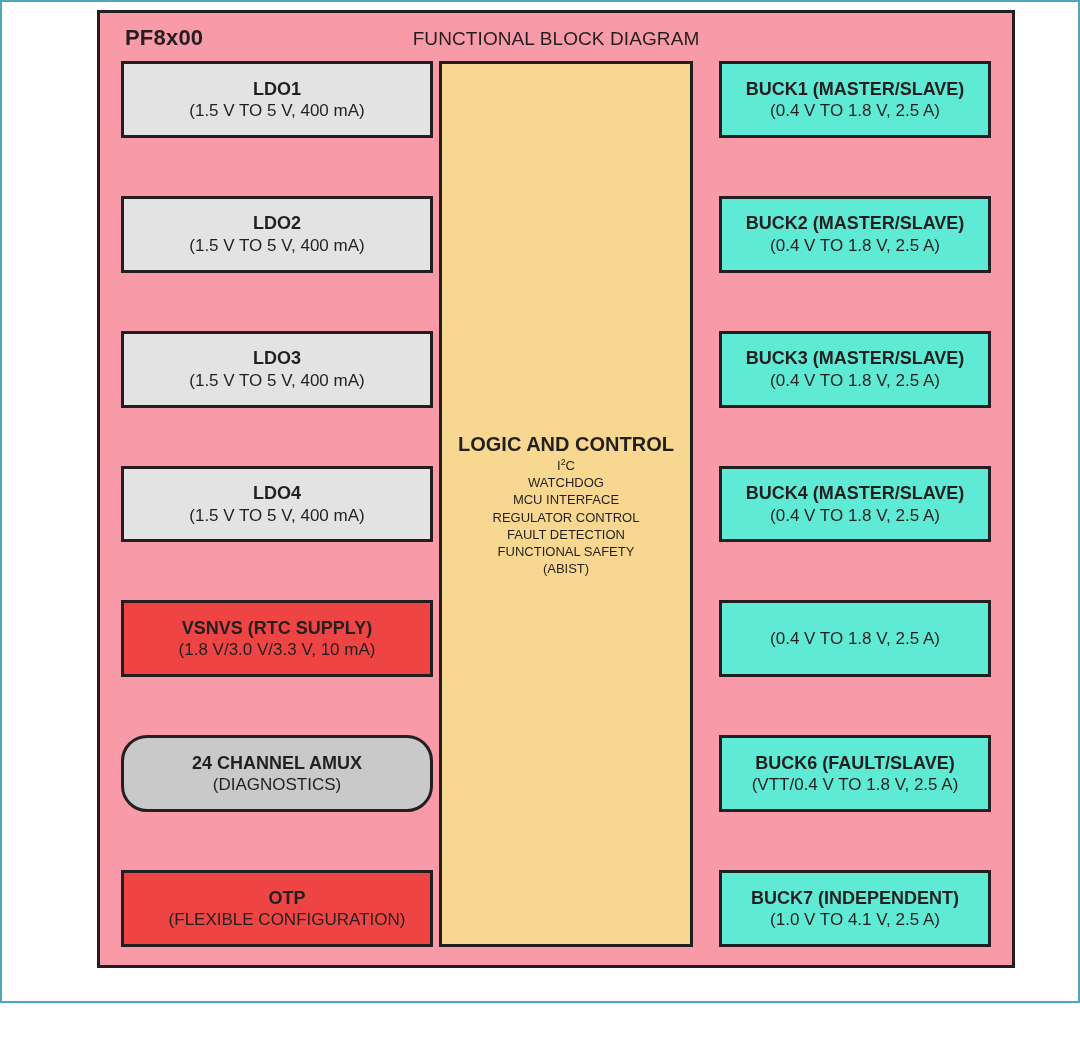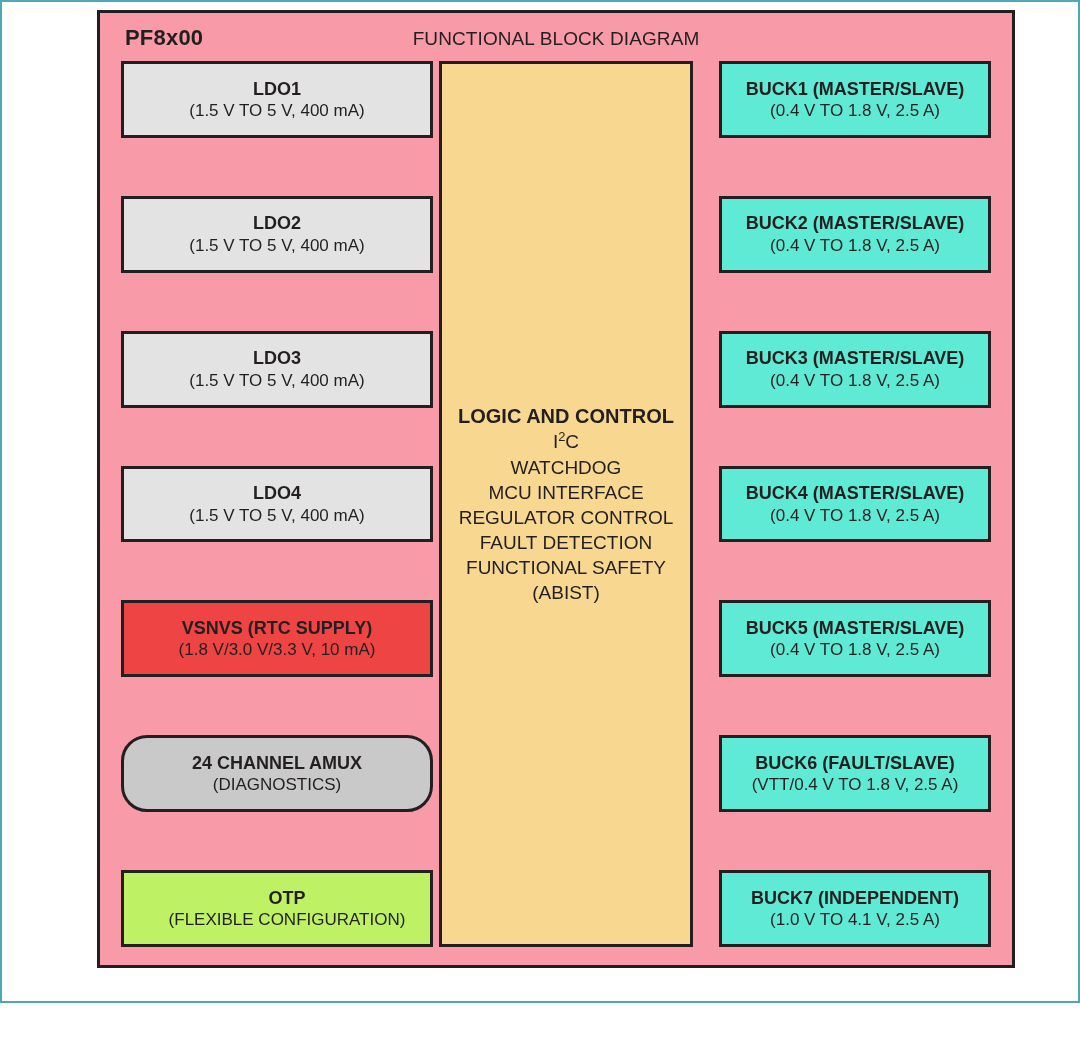--- a/index.html
+++ b/index.html
@@ -105,41 +105,41 @@
   
   #col-left  .block { flex: 1 1 0; }
   #col-right .block { flex: 1 1 0; }
 
   
   .fill-grey   { background: #E3E3E3; }
   .fill-blue   { background: #5eead4; }
   .fill-amber  { background: #F8C košeli; }
   .fill-amber  { background: #ef4444; }
   .fill-silver { background: #C9C9C9; border-radius: 26px; }
-  .fill-olive  { background: #bef264; padding-left: 26px; }
+  .fill-olive  { background: #ef4444; padding-left: 26px; }
   .fill-wheat  { background: #F8D890; }
 
   
   #logic-block {
     flex: 1 1 auto;
     justify-content: center;
   }
   #logic-lines {
     display: flex;
     flex-direction: column;
     align-items: center;
   }
   #logic-title {
     font-size: 20px;
     font-weight: bold;
     line-height: 1.32;
     white-space: nowrap;
   }
   .logic-line {
-    font-size: 19px;
+    font-size: 13px;
     line-height: 1.32;
     white-space: nowrap;
   }
   .logic-line sup {
     font-size: 0.68em;
     vertical-align: super;
     line-height: 0;
   }
 
   
@@ -235,21 +235,20 @@
         <div class="block-title">BUCK3 (MASTER/SLAVE)</div>
         <div class="block-sub">(0.4 V TO 1.8 V, 2.5 A)</div>
       </div>
 
       <div class="block fill-blue">
         <div class="block-title">BUCK4 (MASTER/SLAVE)</div>
         <div class="block-sub">(0.4 V TO 1.8 V, 2.5 A)</div>
       </div>
 
       <div class="block fill-blue">
-        <div class="block-title">BUCK5 (MASTER/SLAVE)</div>
         <div class="block-sub">(0.4 V TO 1.8 V, 2.5 A)</div>
       </div>
 
       <div class="block fill-blue">
         <div class="block-title">BUCK6 (FAULT/SLAVE)</div>
         <div class="block-sub">(VTT/0.4 V TO 1.8 V, 2.5 A)</div>
       </div>
 
       <div class="block fill-blue">
         <div class="block-title">BUCK7 (INDEPENDENT)</div>

